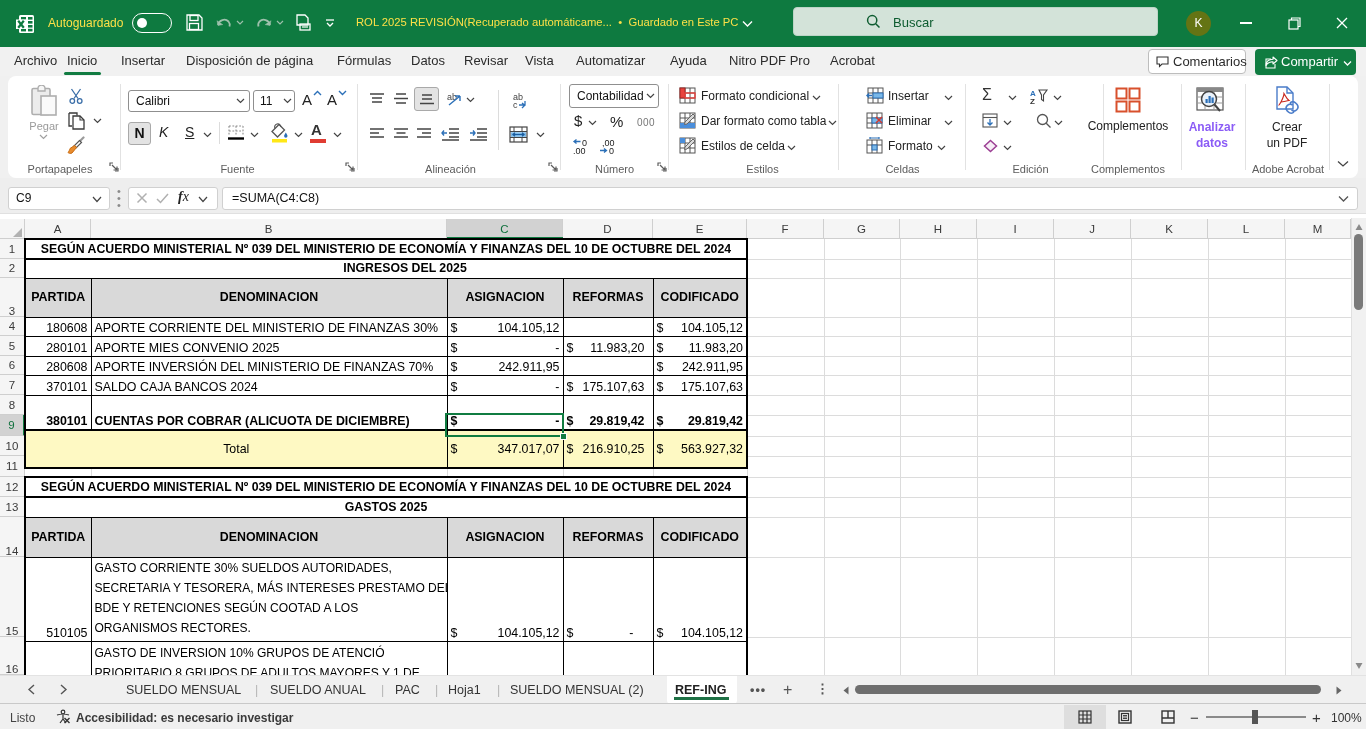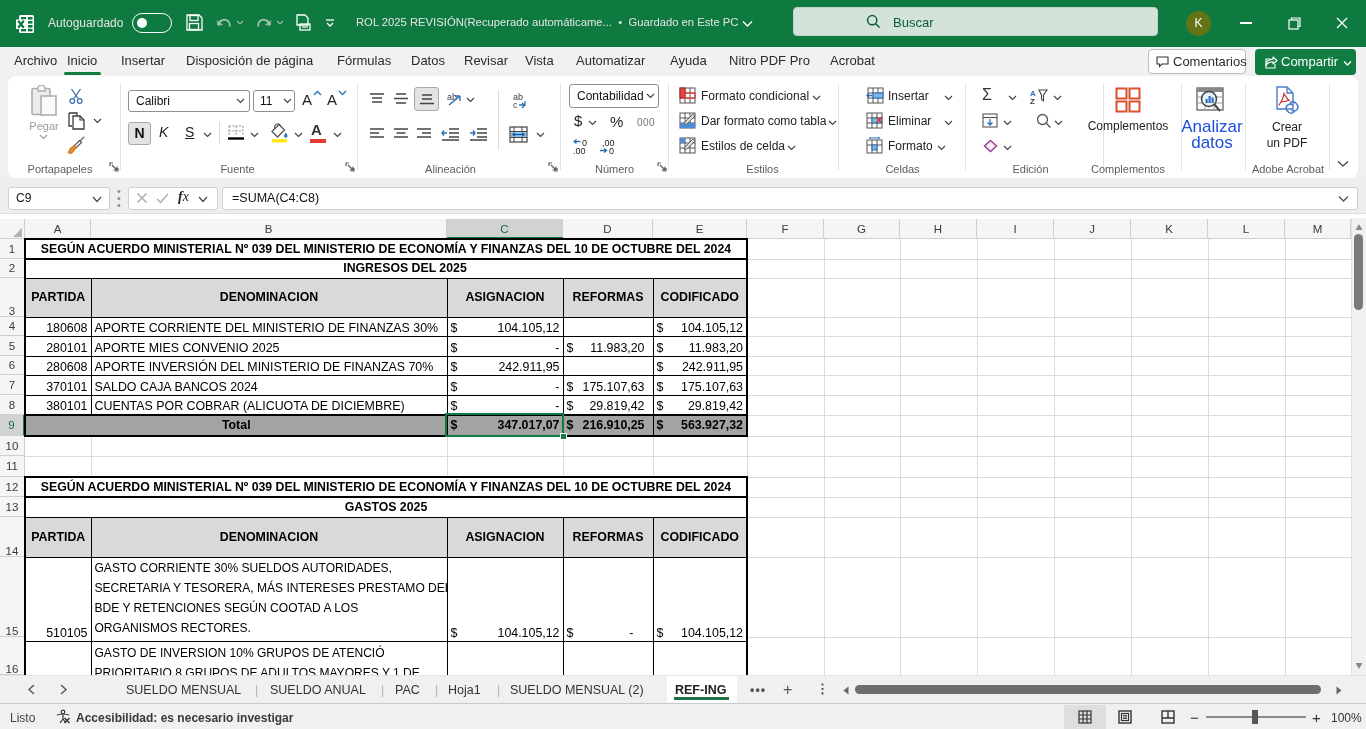--- a/index.html
+++ b/index.html
@@ -1,21 +1,21 @@
 <!DOCTYPE html>
 <html><head>
 <meta charset="utf-8">
 <style>
   * { margin:0; padding:0; box-sizing:border-box; }
   html,body { width:1366px; height:729px; overflow:hidden; }
   body { font-family:"Liberation Sans", sans-serif; position:relative; background:#fff; -webkit-font-smoothing:antialiased; }
   .abs { position:absolute; }
   
   #titlebar { position:absolute; left:0; top:0; width:1366px; height:47px; background:#0e7a40; color:#fff; }
-  #titlebar .t { position:absolute; font-size:12px; color:#e5e5e5; white-space:nowrap; }
+  #titlebar .t { position:absolute; font-size:12px; color:#fde047; white-space:nowrap; }
   
   #tabrow { position:absolute; left:0; top:47px; width:1366px; height:29px; background:#f1f1f1; }
   #tabrow .tab { position:absolute; top:0; height:29px; line-height:28px; font-size:13px; color:#2b2b2b; white-space:nowrap; }
   
   #ribbon { position:absolute; left:8px; top:76px; width:1350px; height:102px; background:#fff; border-radius:8px; }
   .glabel { position:absolute; font-size:11px; color:#5c5c5c; text-align:center; top:163px; }
   .gdiv { position:absolute; top:84px; height:86px; width:1px; background:#e2e2e2; }
   
   #fbar { position:absolute; left:0; top:178px; width:1366px; height:36px; background:#eeeeee; border-bottom:1px solid #e0e0e0; }
   
@@ -424,21 +424,21 @@
 <svg class="abs" style="left:1196px;top:87px" width="30" height="27" viewBox="0 0 30 27">
   <rect x="1" y="1" width="26" height="22" fill="#fff" stroke="#555" stroke-width="1.2"></rect>
   <rect x="1" y="1" width="26" height="4" fill="#888"></rect>
   <path d="M1 10 H27 M1 16 H27 M9 5 V23 M18 5 V23" stroke="#999" stroke-width="1"></path>
   <circle cx="13" cy="12" r="7.5" fill="#eaf2fb" stroke="#444" stroke-width="1.5"></circle>
   <rect x="9.5" y="12" width="2.2" height="4" fill="#2c70b8"></rect>
   <rect x="12.5" y="9" width="2.2" height="7" fill="#2c70b8"></rect>
   <rect x="15.5" y="10.5" width="2.2" height="5.5" fill="#2c70b8"></rect>
   <line x1="18.5" y1="17.5" x2="24" y2="24" stroke="#444" stroke-width="2"></line>
 </svg>
-<div class="abs" style="left:1181px;top:119px;width:62px;text-align:center;font-size:17px;color:#1d4ed8;line-height:16px;">Analizar<br>datos</div>
+<div class="abs" style="left:1181px;top:119px;width:62px;text-align:center;font-size:12px;color:#8b5cf6;line-height:16px;font-weight:bold;">Analizar<br>datos</div>
 <div class="gdiv" style="left:1245px;"></div>
 
 <svg class="abs" style="left:1273px;top:86px" width="28" height="28" viewBox="0 0 28 28">
   <path d="M4 1 H14 L20 7 V23 H4 z" fill="#fff" stroke="#4a7cc9" stroke-width="1.4"></path>
   <path d="M14 1 L14 7 H20" fill="none" stroke="#4a7cc9" stroke-width="1.4"></path>
   <path d="M8 16 C10 12 11 9 11 7.5 C12.5 9.5 13 12 16 14.5 C13 15 10 16 8 16 z M8 16 C6.5 18.5 6 19.5 5.5 19.5" fill="none" stroke="#c9281e" stroke-width="1.2"></path>
   <path d="M17 17 a4 4 0 0 1 5.6 0 l1.5 1.5 a4 4 0 0 1 -5.6 5.6 M21 26 a4 4 0 0 1 -5.6 0 L14 24.6 a4 4 0 0 1 5.6 -5.6" fill="none" stroke="#4a7cc9" stroke-width="1.6"></path>
 </svg>
 <div class="abs" style="left:1256px;top:119px;width:62px;text-align:center;font-size:12px;color:#222;line-height:16px;">Crear<br>un PDF</div>
 <div class="glabel" style="left:1244px;width:88px;">Adobe Acrobat</div>
@@ -629,21 +629,21 @@
               <span>175.107,63</span>
             </div>
           </td>
       <td class="money" style="border-right:2px solid #000;">
             <div class="mon">
               <span>$</span>
               <span>175.107,63</span>
             </div>
           </td>
     </tr>
-    <tr style="height:20px;">
+    <tr style="height:35px;font-weight:bold;">
       <td style="text-align:right;border-left:2px solid #000;">380101</td>
       <td>CUENTAS POR COBRAR (ALICUOTA DE DICIEMBRE)</td>
       <td class="money">
             <div class="mon">
               <span>$</span>
               <span>-</span>
             </div>
           </td>
       <td class="money" style="padding-right:8px;">
             <div class="mon">
@@ -651,21 +651,21 @@
               <span>29.819,42</span>
             </div>
           </td>
       <td class="money" style="border-right:2px solid #000;">
             <div class="mon">
               <span>$</span>
               <span>29.819,42</span>
             </div>
           </td>
     </tr>
-    <tr style="height:21px;background:#a3a3a3;font-weight:bold;">
+    <tr style="height:38px;background:#fef9c3;font-weight:normal;">
       <td colspan="2" style="text-align:center;border-left:2px solid #000;border-top:2px solid #000;border-bottom:2px solid #000;vertical-align:middle;">Total</td>
       <td class="money" style="border-top:2px solid #000;border-bottom:2px solid #000;vertical-align:middle;">
             <div class="mon">
               <span>$</span>
               <span>347.017,07</span>
             </div>
           </td>
       <td class="money" style="border-top:2px solid #000;border-bottom:2px solid #000;vertical-align:middle;padding-right:8px;">
             <div class="mon">
               <span>$</span>

